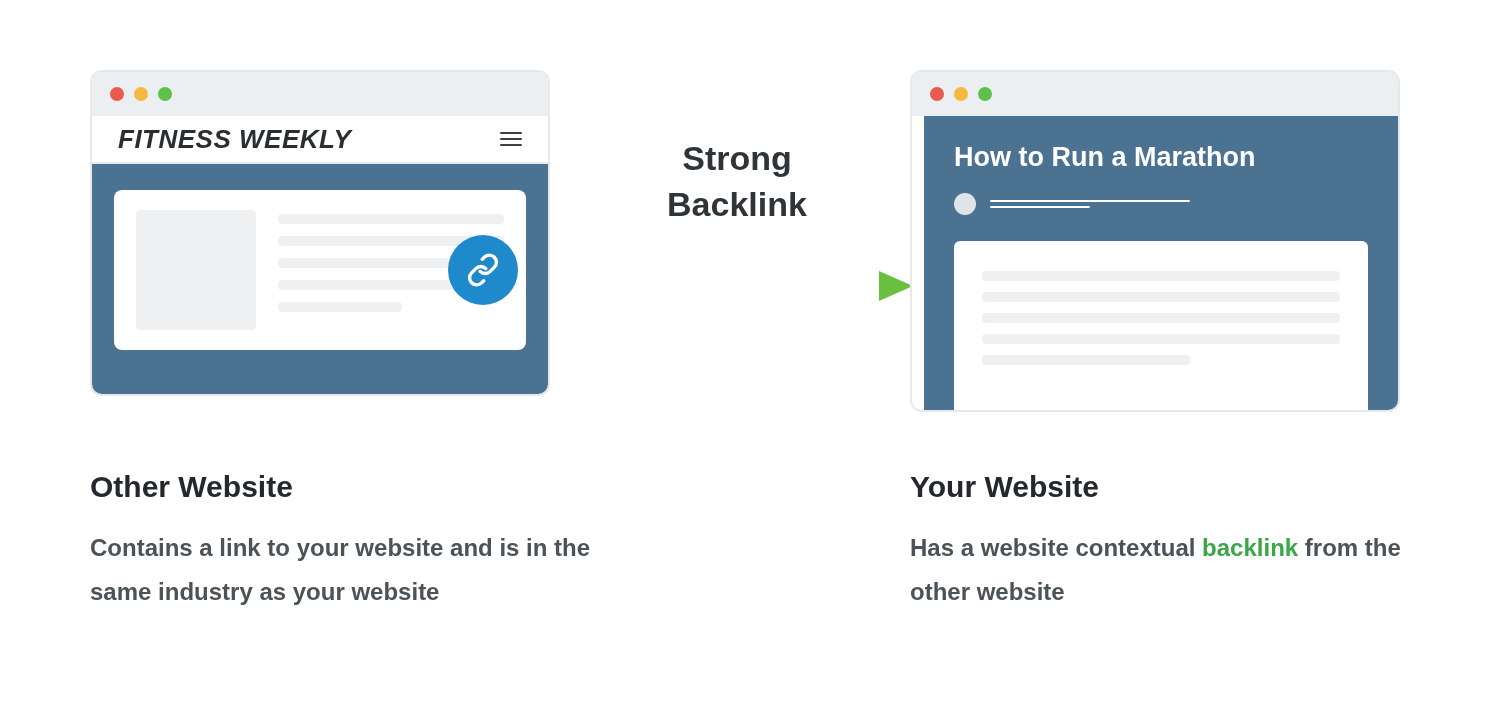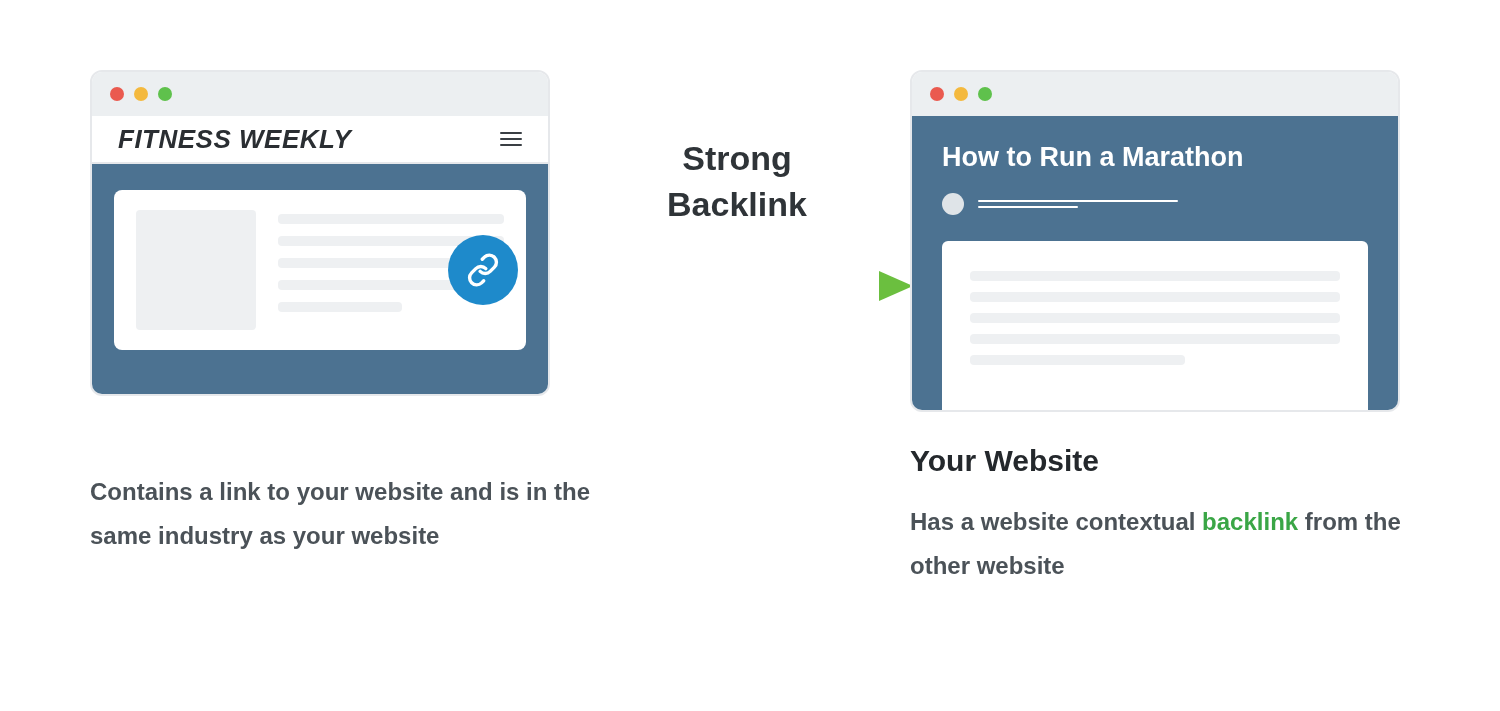--- a/index.html
+++ b/index.html
@@ -116,20 +116,21 @@
       align-items: center;
       justify-content: center;
     }
     .link-badge svg { width: 34px; height: 34px; }
 
     
     .right-body {
       background: #4c7291;
       padding: 26px 30px 4px 30px;
       height: 294px;
+      margin-left: 12px;
     }
     .article-title {
       color: #fff;
       font-size: 27px;
       font-weight: 600;
       margin-bottom: 20px;
     }
     .byline {
       display: flex;
       align-items: center;
@@ -173,21 +174,21 @@
       width: 420px;
       height: 42px;
     }
 
     
     .caption {
       position: absolute;
       width: 520px;
     }
     .caption-left { left: 90px; top: 470px; }
-    .caption-right { left: 910px; top: 444px; }
+    .caption-right { left: 910px; top: 470px; }
     .caption h2 {
       font-size: 30px;
       font-weight: 800;
       color: #24282c;
       margin-bottom: 22px;
     }
     .caption p {
       font-size: 24px;
       color: #4b5258;
       line-height: 1.85;
@@ -269,20 +270,21 @@
         <div class="line"></div>
         <div class="line"></div>
         <div class="line"></div>
         <div class="line"></div>
         <div class="line short"></div>
       </div>
     </div>
   </div>
 
   <div class="caption caption-left">
+    <h2>Other Website</h2>
     <p>Contains a link to your website and is in the same industry as your website</p>
   </div>
 
   <div class="caption caption-right">
     <h2>Your Website</h2>
     <p>
       <span>Has a website contextual </span><span class="hl">backlink</span><span> from the other website</span>
     </p>
   </div>
 

